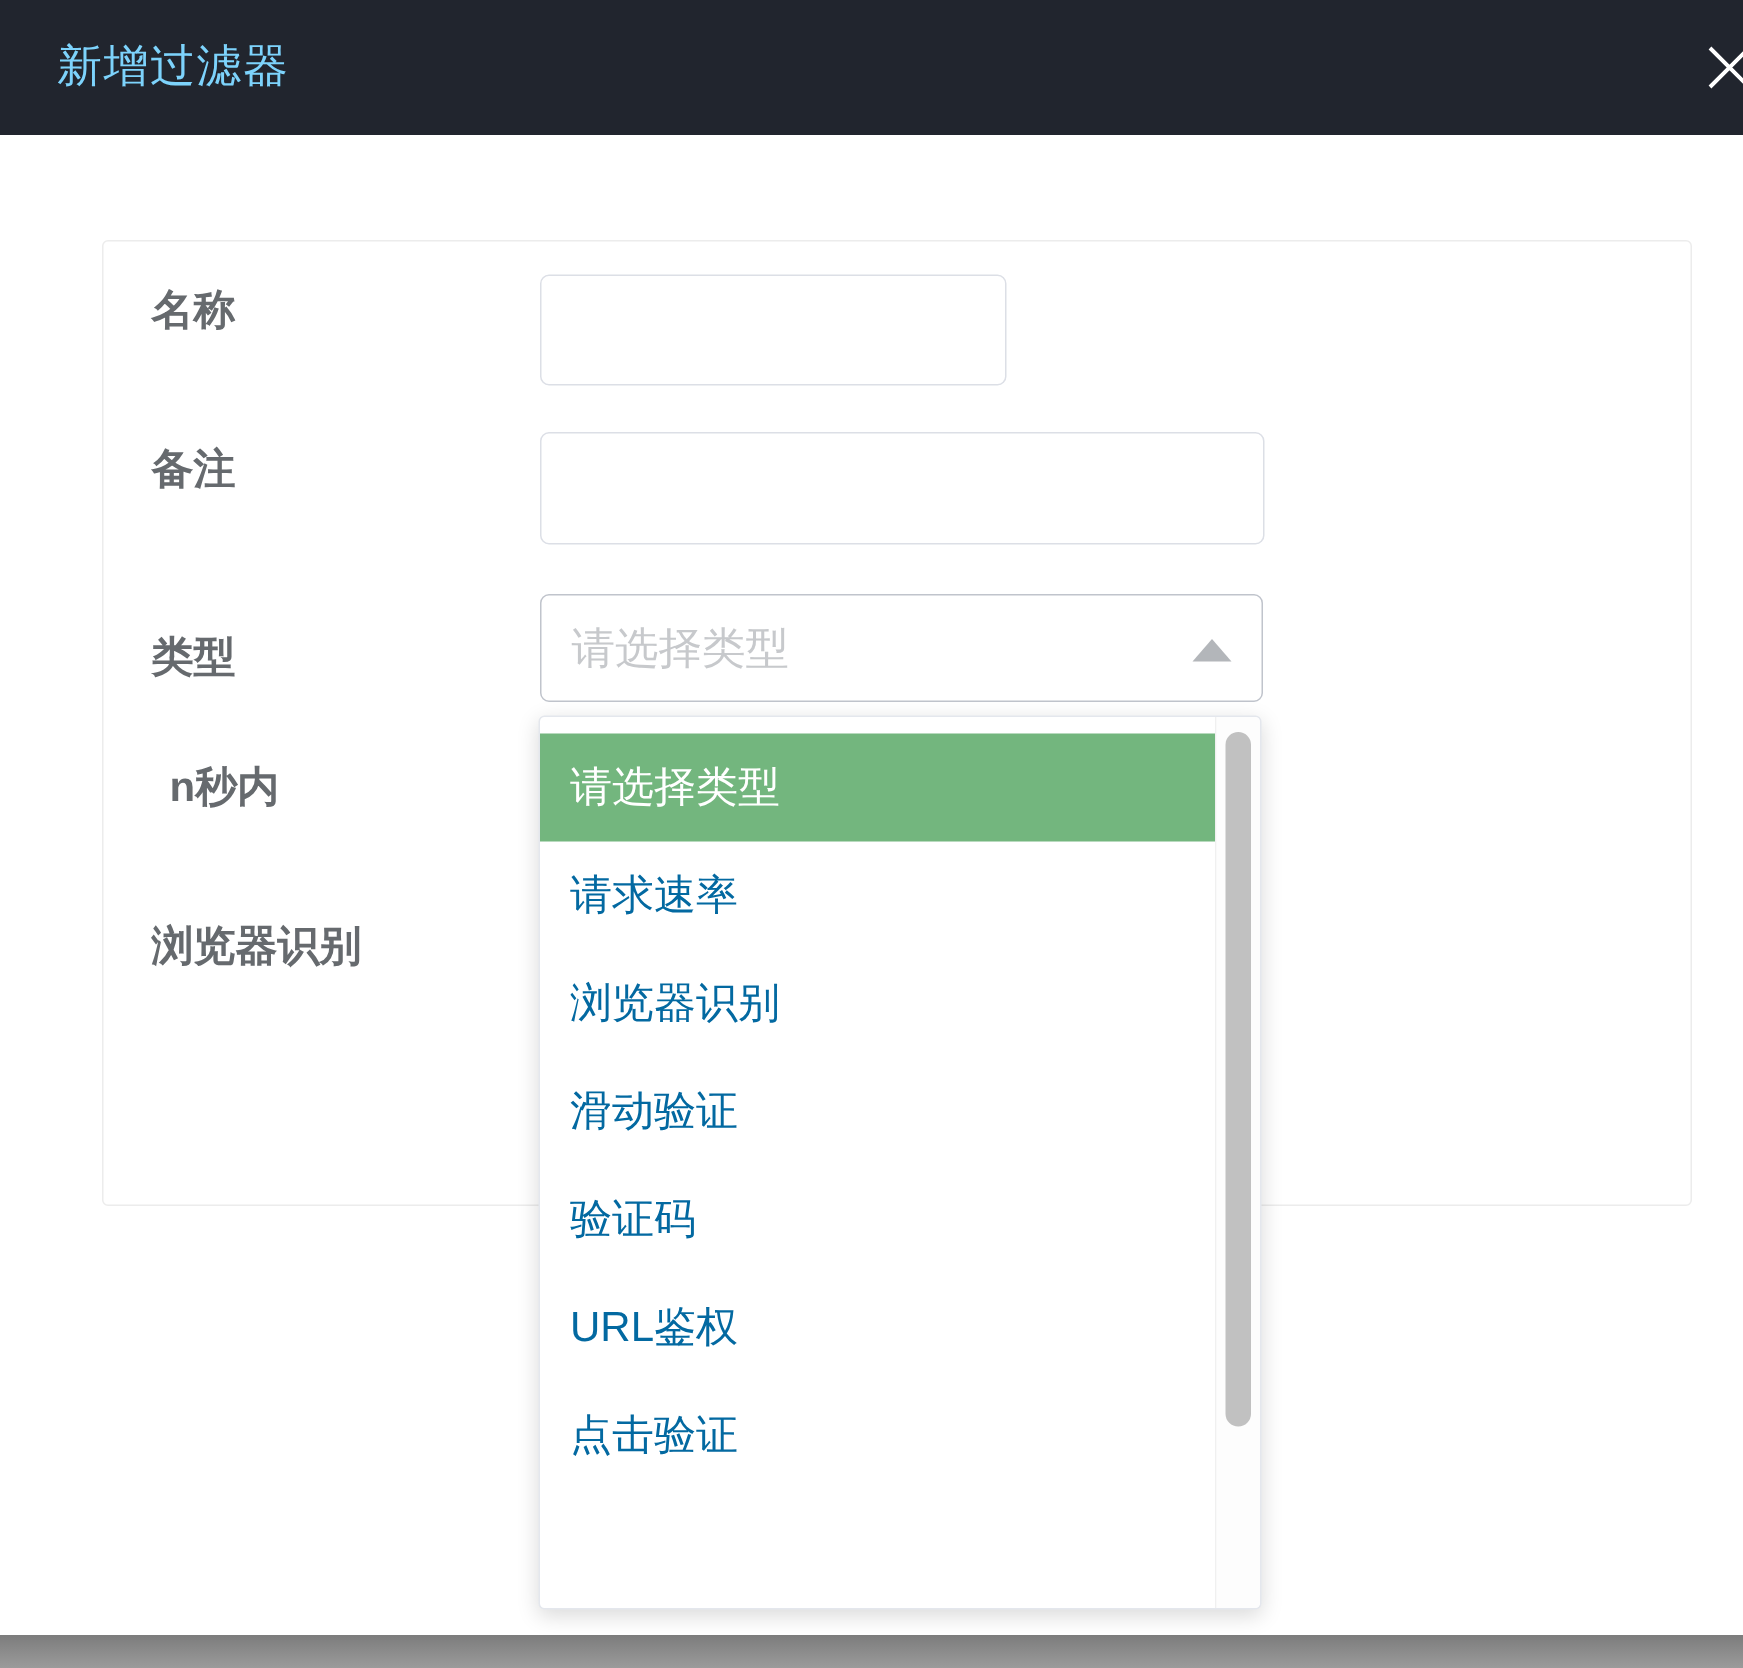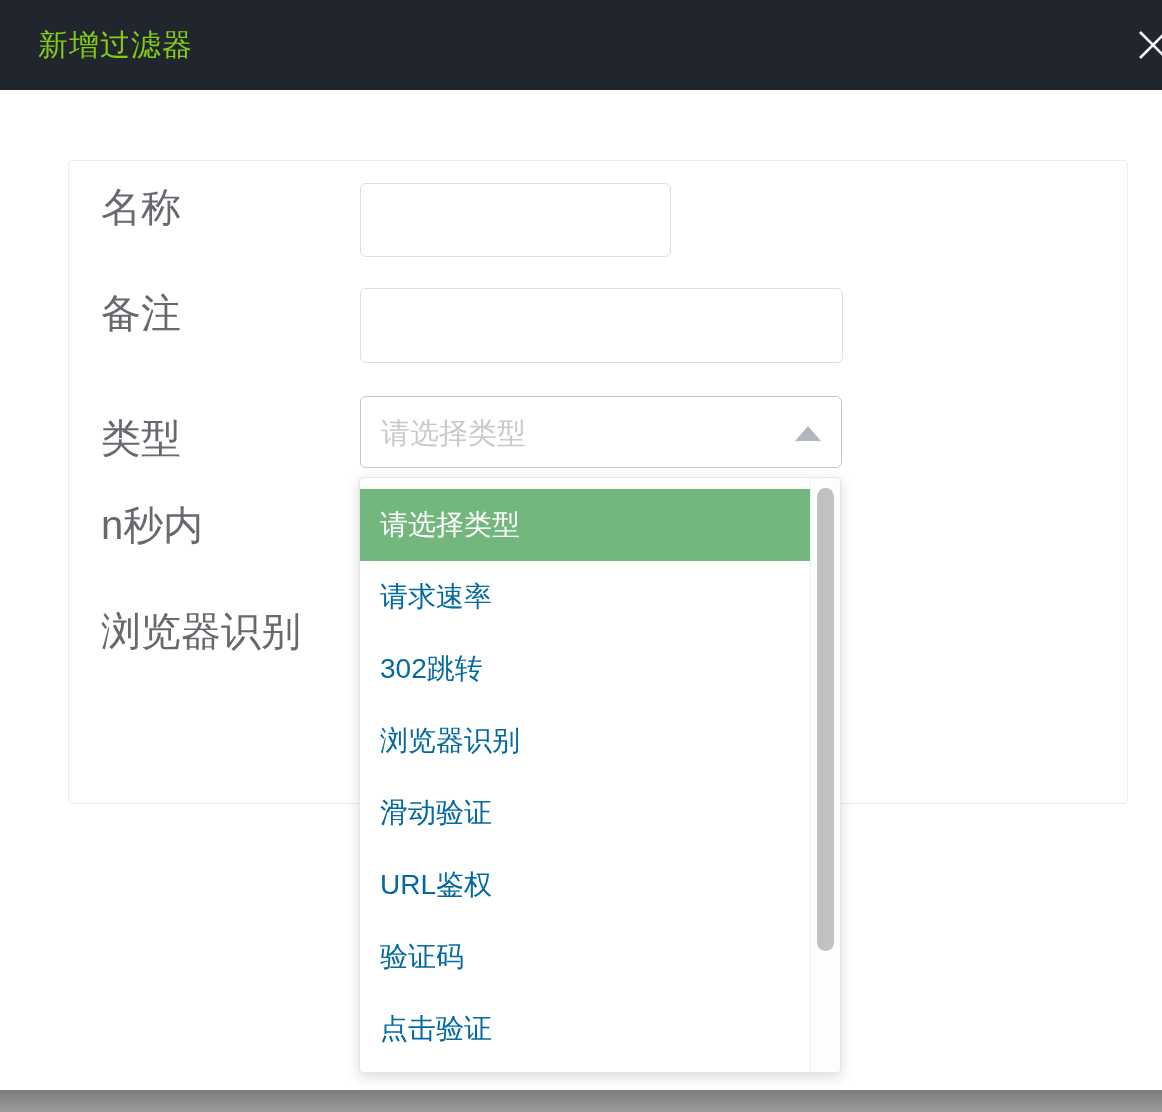--- a/index.html
+++ b/index.html
@@ -26,21 +26,21 @@
     height: 90px;
     background: #21252e;
   }
   .dialog-title {
     position: absolute;
     left: 38px;
     top: 28px;
     font-size: 30px;
     line-height: 34px;
     font-weight: 500;
-    color: #84cc16;
+    color: #7dd3fc;
     letter-spacing: 1px;
   }
   .dialog-close {
     position: absolute;
     top: 29px;
     right: -7px;
     width: 32px;
     height: 32px;
     background: transparent;
     border: none;
@@ -56,29 +56,30 @@
     width: 1060px;
     height: 644px;
     border: 1px solid #ececec;
     border-radius: 4px;
     background: #ffffff;
     box-sizing: border-box;
   }
   .form-label {
     position: absolute;
     left: 32px;
-    font-size: 40px;
+    font-size: 28px;
     line-height: 30px;
     color: #666a6e;
     white-space: nowrap;
+    font-weight: bold;
   }
   .lbl-0 { top: 31px; }
   .lbl-1 { top: 137px; text-align: right; }
   .lbl-2 { top: 242px; margin-top: 20px; }
-  .lbl-3 { top: 349px; }
+  .lbl-3 { top: 349px; margin-left: 12px; }
   .lbl-4 { top: 455px; }
 
   .text-input {
     position: absolute;
     left: 291px;
     border: 1px solid #dcdfe6;
     border-radius: 6px;
     box-sizing: border-box;
     font-size: 28px;
     color: #333;
@@ -217,25 +218,24 @@
     </div>
 
     <div class="form-label lbl-3">n秒内</div>
     <div class="form-label lbl-4">浏览器识别</div>
   </div>
 
   <div class="dropdown">
     <ul class="dropdown-list">
       <li class="dropdown-item selected">请选择类型</li>
       <li class="dropdown-item">请求速率</li>
-      <li class="dropdown-item">302跳转</li>
       <li class="dropdown-item">浏览器识别</li>
       <li class="dropdown-item">滑动验证</li>
+      <li class="dropdown-item">验证码</li>
       <li class="dropdown-item">URL鉴权</li>
-      <li class="dropdown-item">验证码</li>
       <li class="dropdown-item">点击验证</li>
     </ul>
     <div class="scroll-track">
       <div class="scroll-thumb"></div>
     </div>
   </div>
 
   <div class="bottom-bar"></div>
 
 </div>

